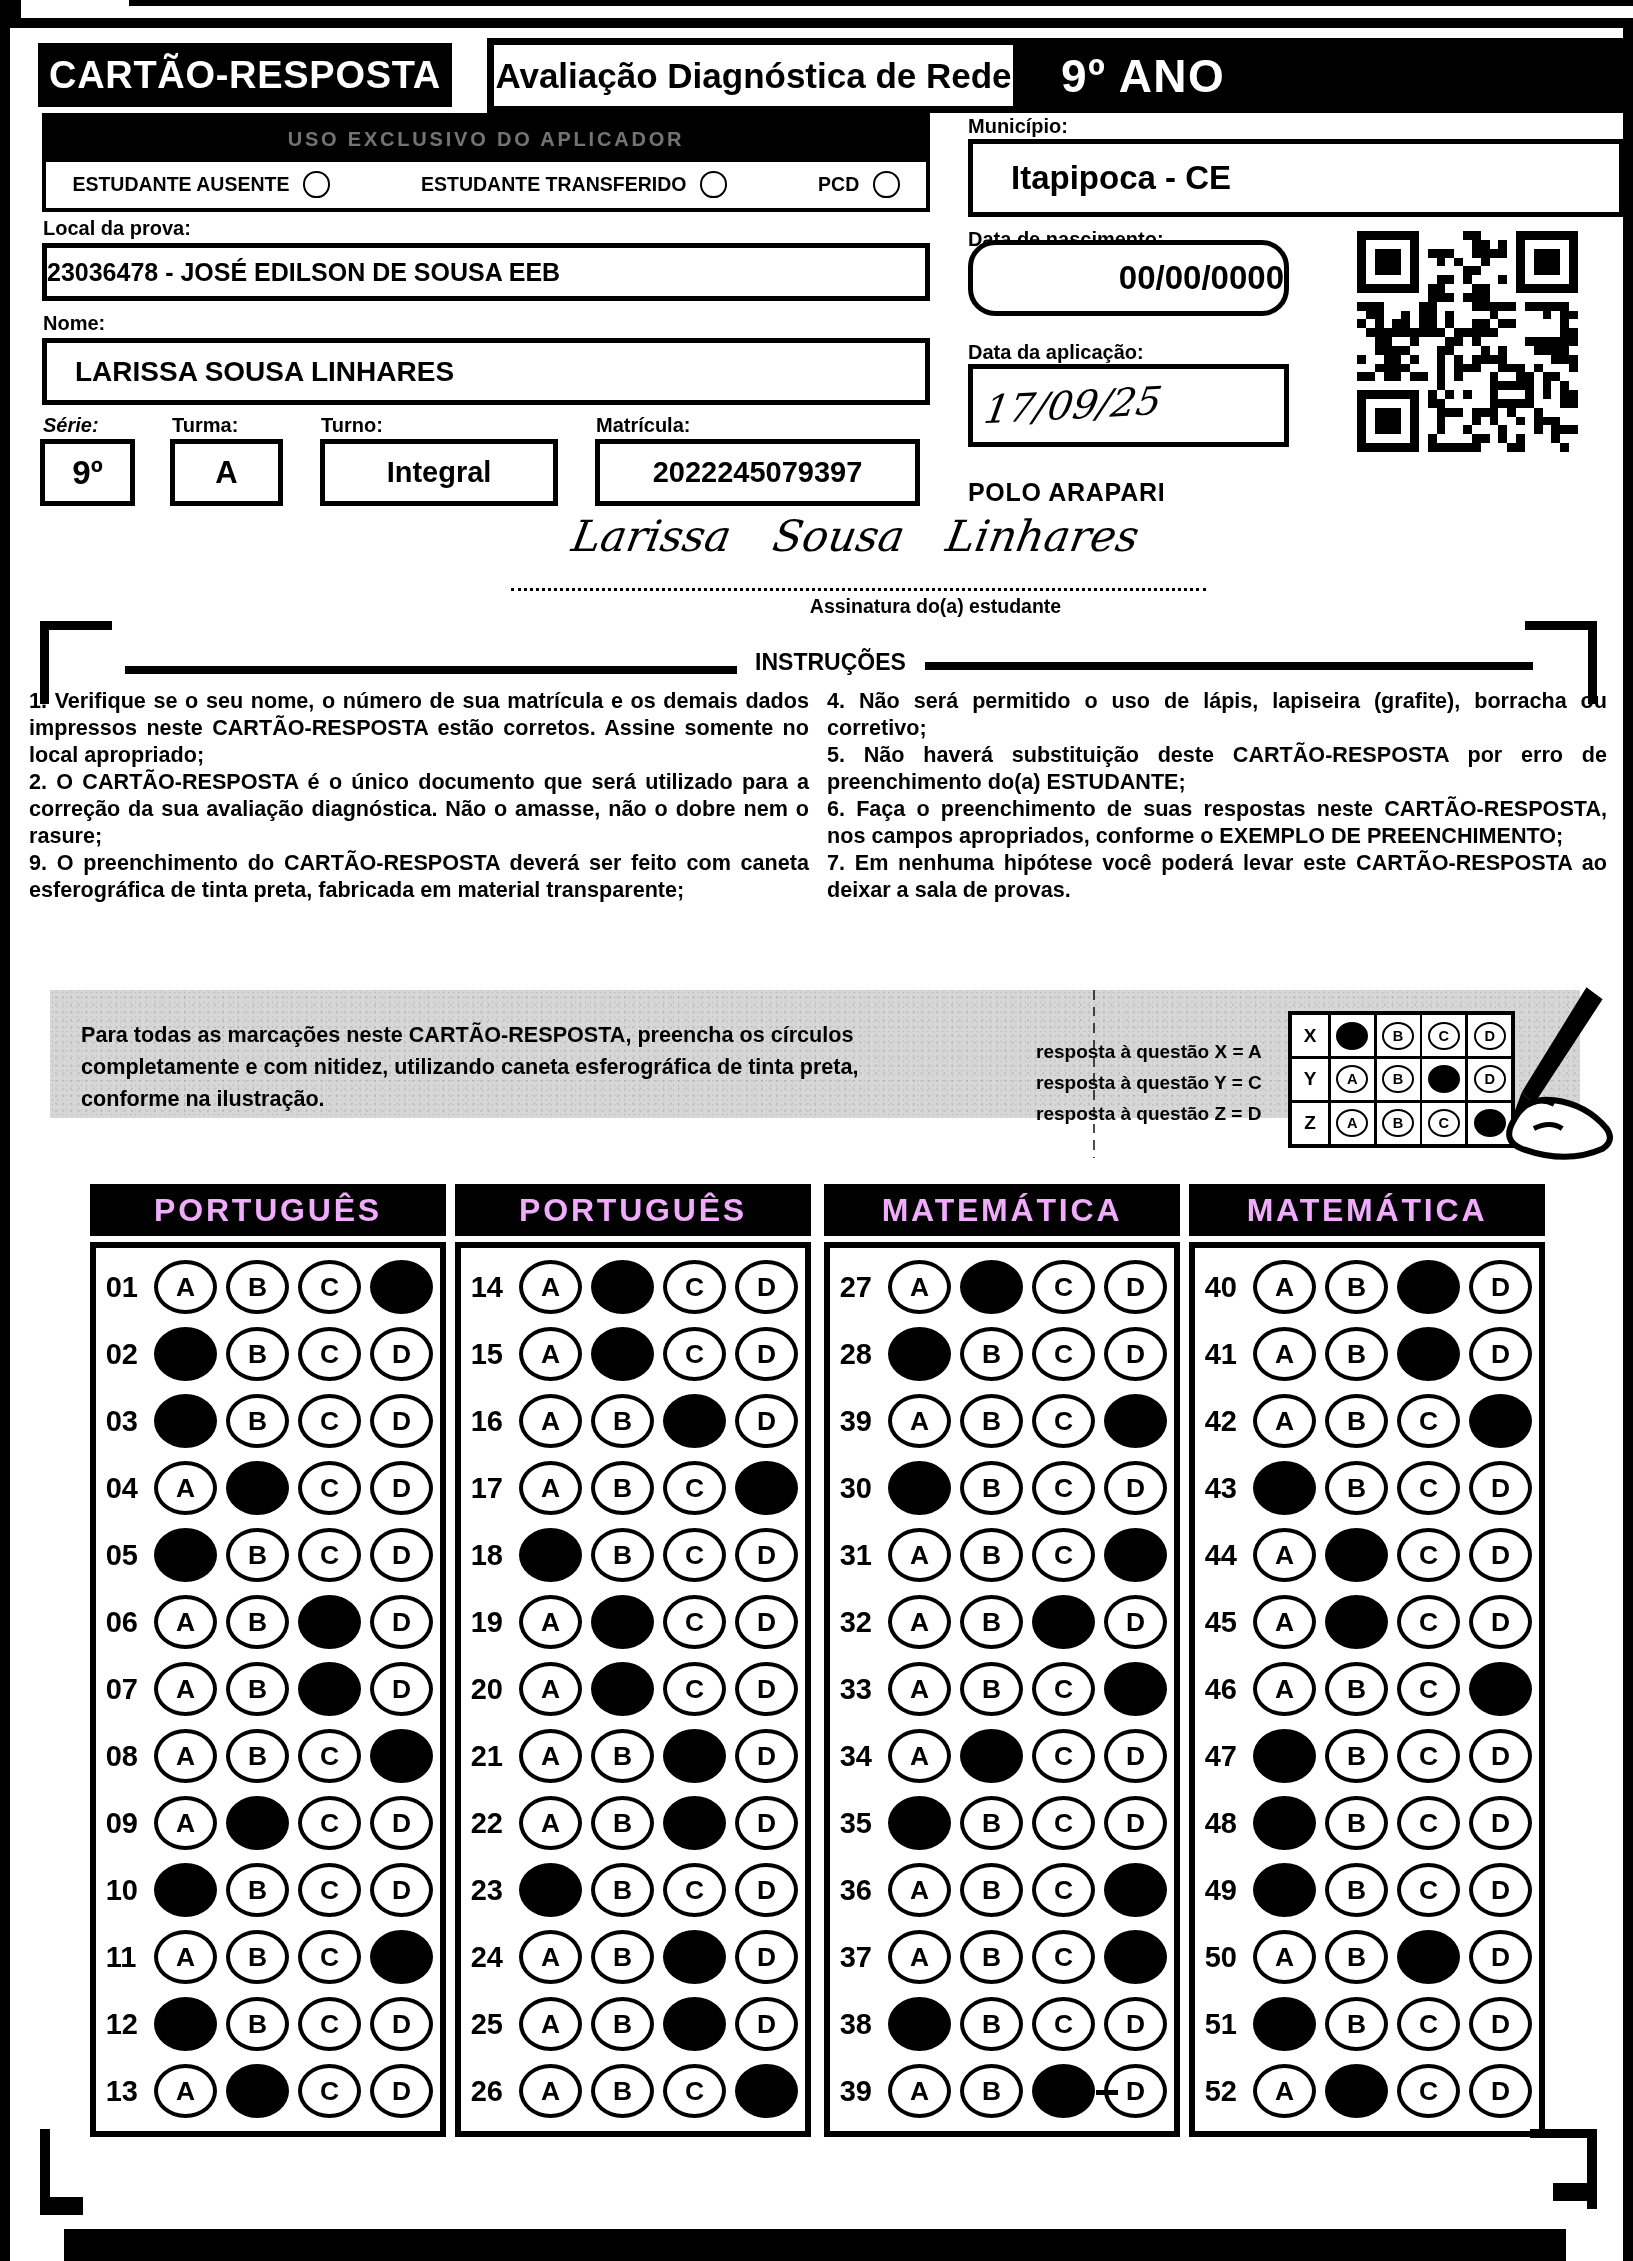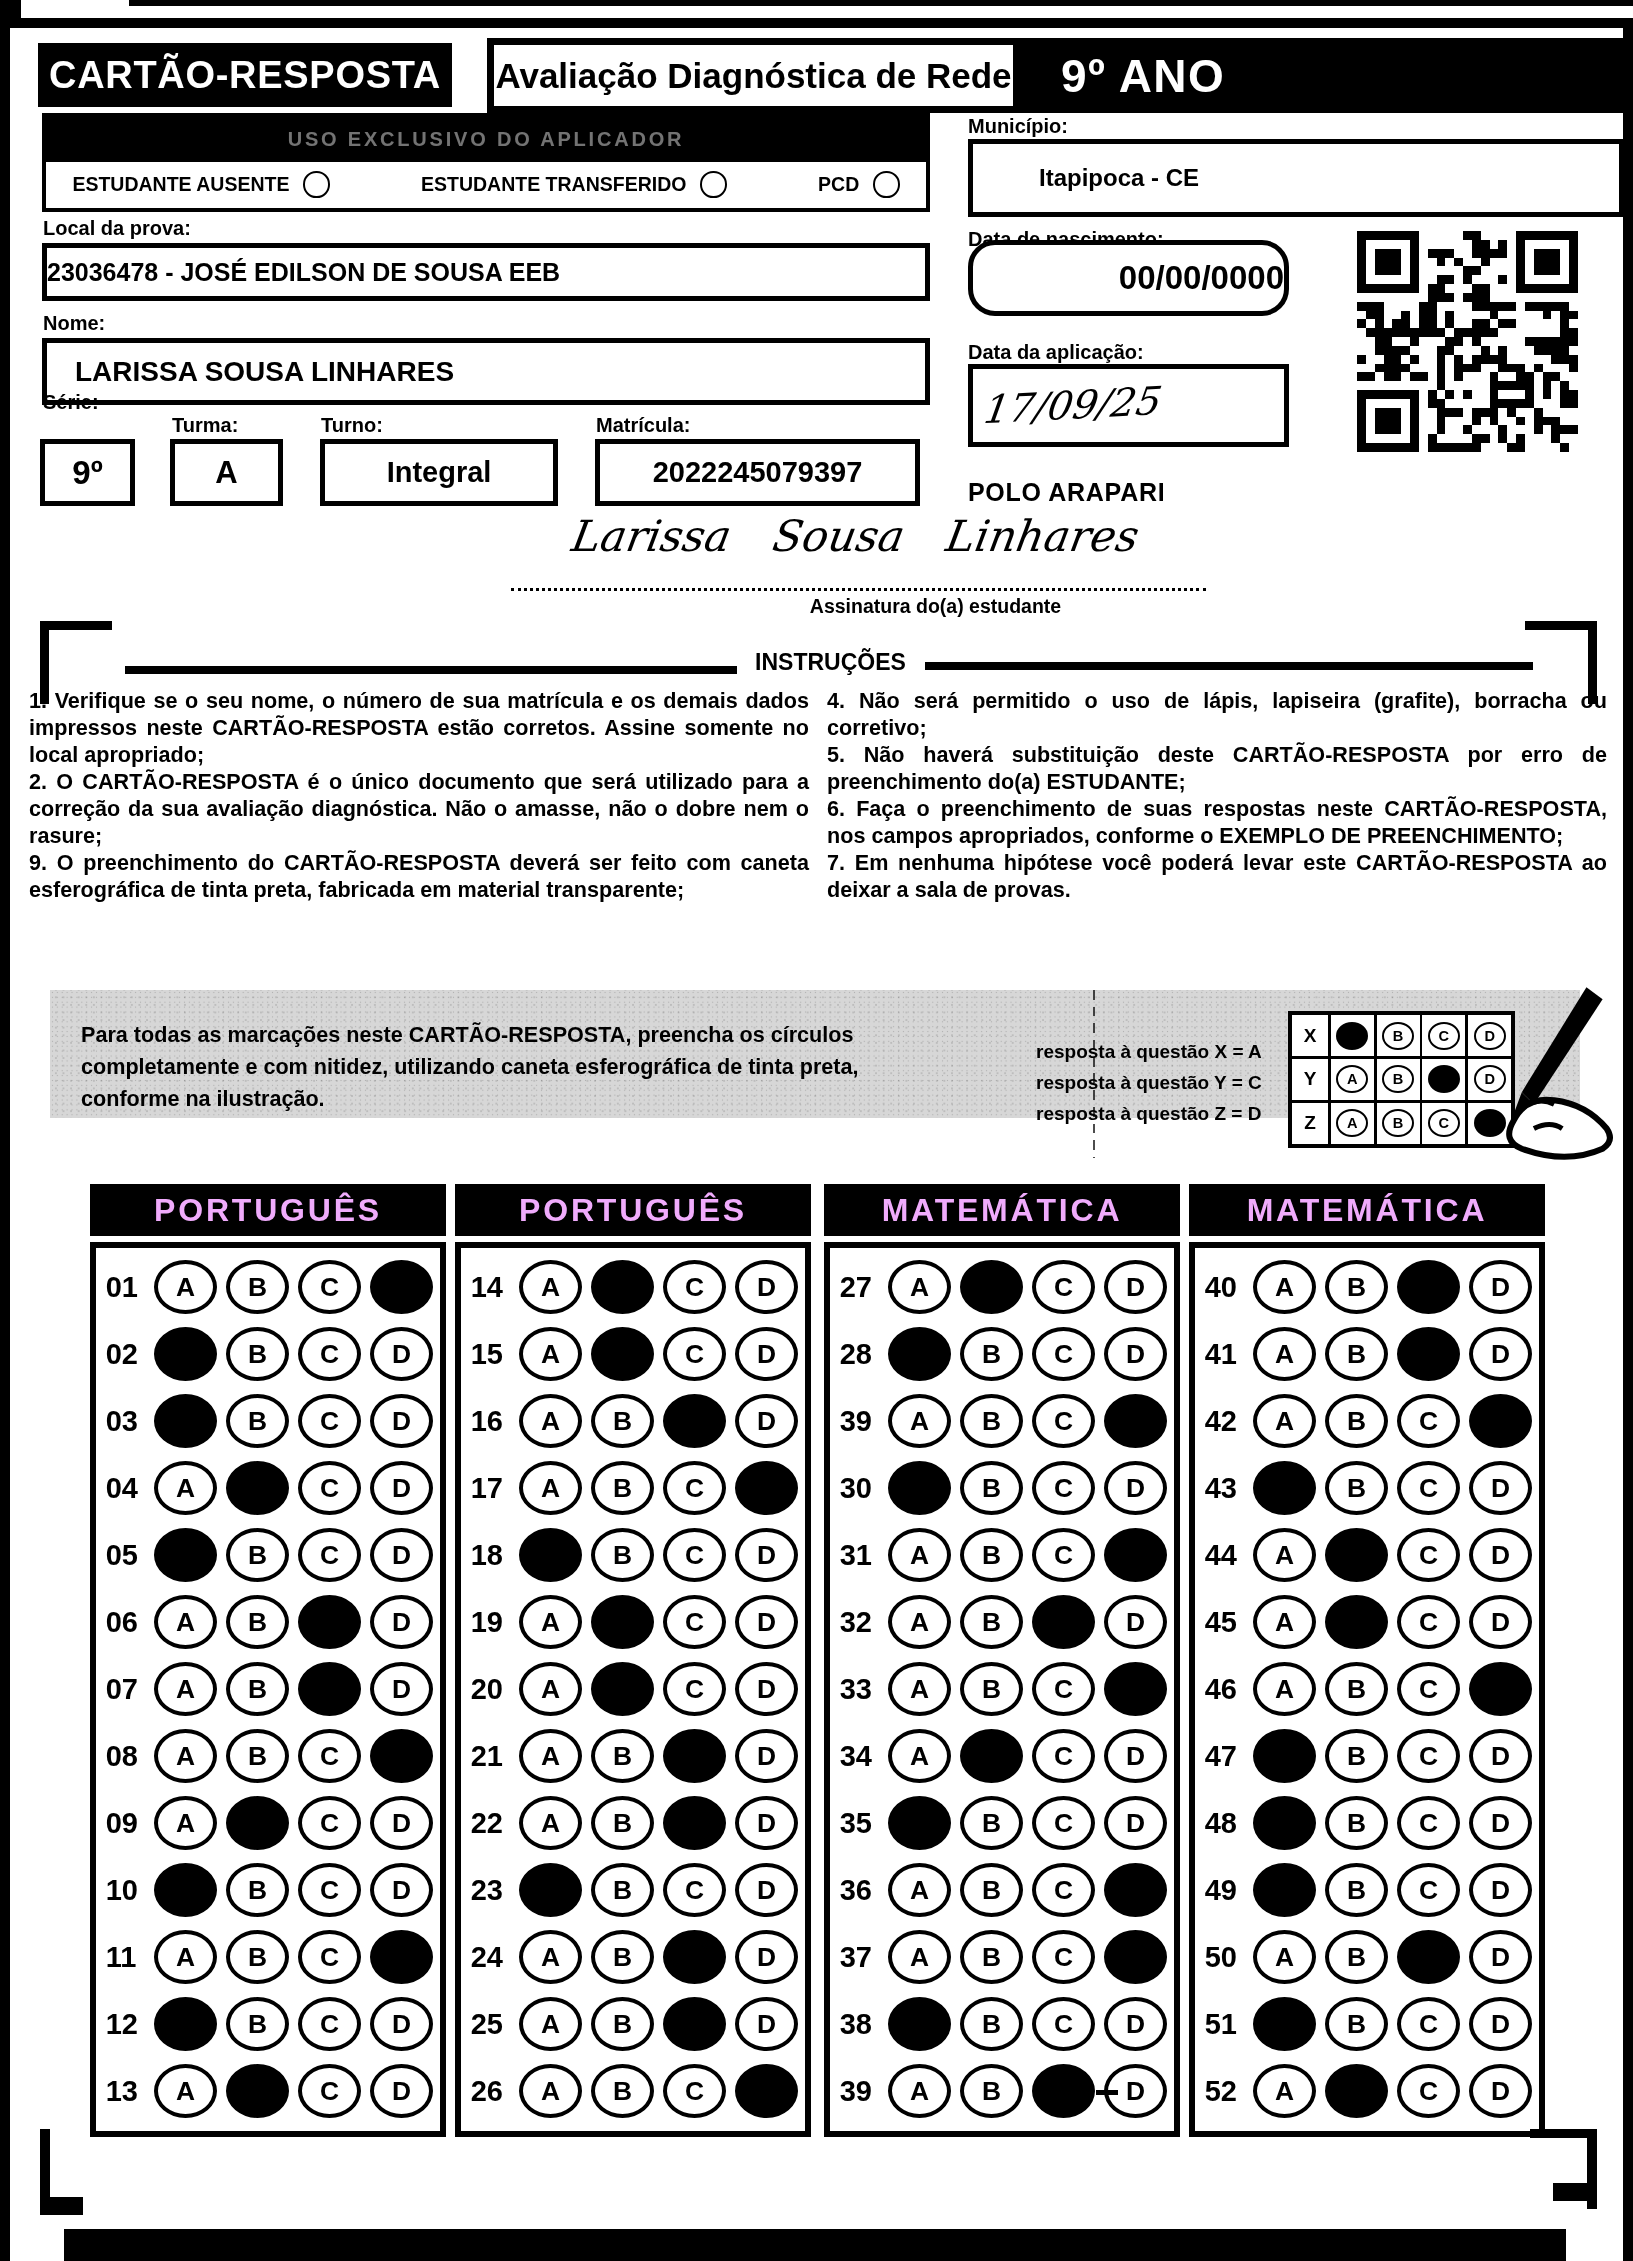--- a/index.html
+++ b/index.html
@@ -147,41 +147,41 @@
   <div class="abs lbl" style="left:43px;top:217px;">Local da prova:</div>
   <div class="abs field-box" style="left:42px;top:243px;width:888px;height:58px;">
     <span class="val" style="font-size:25px;">23036478 - JOSÉ EDILSON DE SOUSA EEB</span>
   </div>
 
   <div class="abs lbl" style="left:43px;top:312px;">Nome:</div>
   <div class="abs field-box" style="left:42px;top:338px;width:888px;height:67px;">
     <span class="val" style="font-size:28px;padding-left:28px;">LARISSA SOUSA LINHARES</span>
   </div>
 
-  <div class="abs lbl" style="left:43px;top:391px;">Série:</div>
+  <div class="abs lbl" style="left:43px;top:414px;font-style:italic;">Série:</div>
   <div class="abs lbl" style="left:172px;top:414px;">Turma:</div>
   <div class="abs lbl" style="left:321px;top:414px;">Turno:</div>
   <div class="abs lbl" style="left:596px;top:414px;">Matrícula:</div>
 
   <div class="abs field-box" style="left:40px;top:439px;width:95px;height:67px;justify-content:center;">
     <span class="val" style="font-size:33px;">9º</span>
   </div>
   <div class="abs field-box" style="left:170px;top:439px;width:113px;height:67px;justify-content:center;">
     <span class="val" style="font-size:31px;">A</span>
   </div>
   <div class="abs field-box" style="left:320px;top:439px;width:238px;height:67px;justify-content:center;">
     <span class="val" style="font-size:29px;">Integral</span>
   </div>
   <div class="abs field-box" style="left:595px;top:439px;width:325px;height:67px;justify-content:center;">
     <span class="val" style="font-size:29px;">2022245079397</span>
   </div>
 
   <div class="abs lbl" style="left:968px;top:115px;">Município:</div>
   <div class="abs field-box" style="left:968px;top:139px;width:656px;height:78px;">
-    <span class="val" style="font-size:24px;padding-left:66px;">Itapipoca - CE</span>
+    <span class="val" style="font-size:33px;padding-left:38px;">Itapipoca - CE</span>
   </div>
 
   <div class="abs lbl" style="left:968px;top:228px;">Data de nascimento:</div>
   <div class="abs field-box" style="left:968px;top:240px;width:321px;height:76px;justify-content:flex-end;border-radius:27px;">
     <span class="val" style="font-size:33px;">00/00/0000</span>
   </div>
 
   <div class="abs lbl" style="left:968px;top:341px;">Data da aplicação:</div>
   <div class="abs field-box" style="left:968px;top:364px;width:321px;height:83px;">
     <span style="font-family:'DejaVu Serif',serif;font-style:italic;font-size:39px;padding-left:12.5px;transform:skewX(-12deg) rotate(-3deg);display:inline-block;">17/09/25</span>

